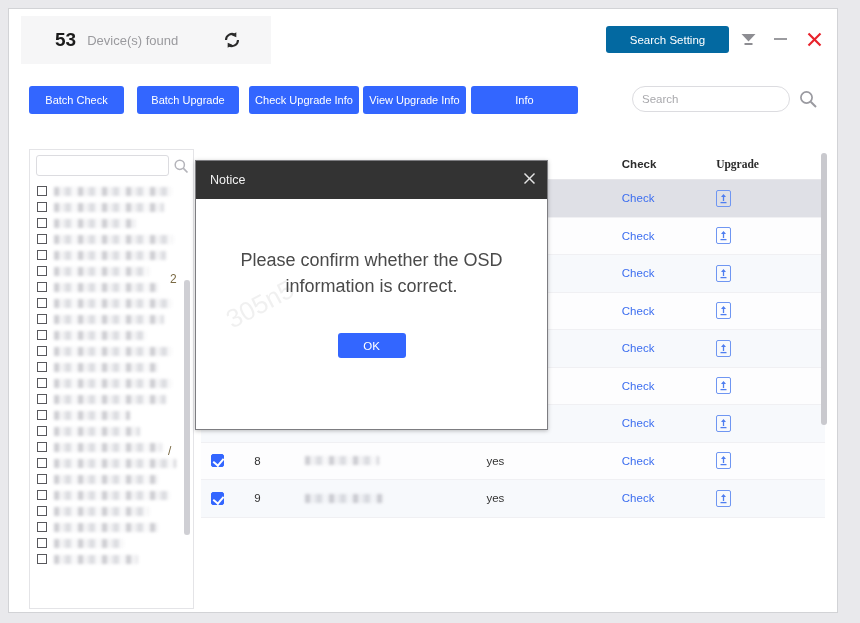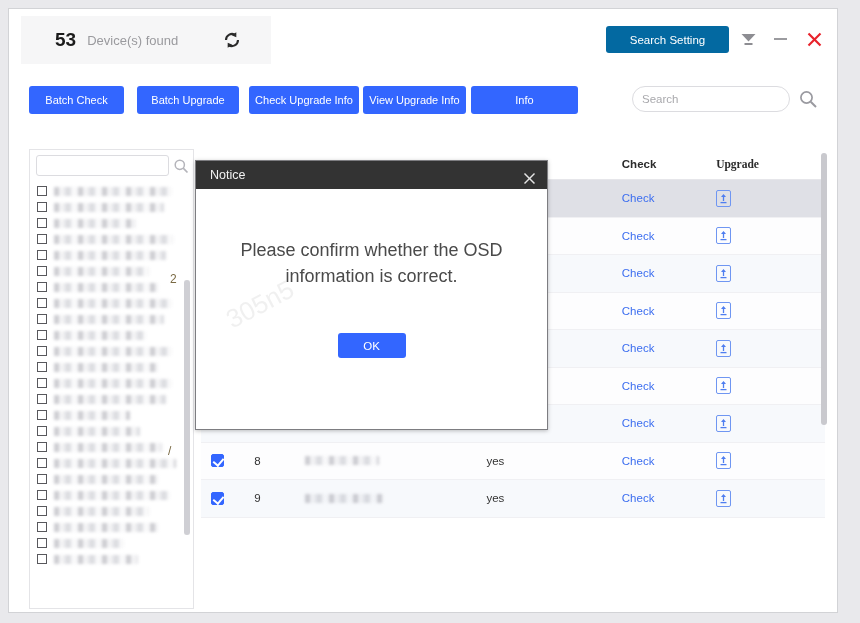--- a/index.html
+++ b/index.html
@@ -309,21 +309,21 @@
     position: absolute;
     left: 186px; top: 151px;
     width: 353px; height: 270px;
     background: #fff;
     border: 1px solid #7d7d81;
     box-sizing: border-box;
     box-shadow: 0 1px 4px rgba(0,0,0,.25);
     z-index: 40;
   }
   .modal-bar {
-    height: 28px;
+    height: 38px;
     background: #333333;
     display: flex; align-items: center;
     position: relative;
   }
   .modal-title {
     color: #f2f2f2;
     font-size: 12.5px;
     margin-left: 14px;
   }
   .modal-close {

